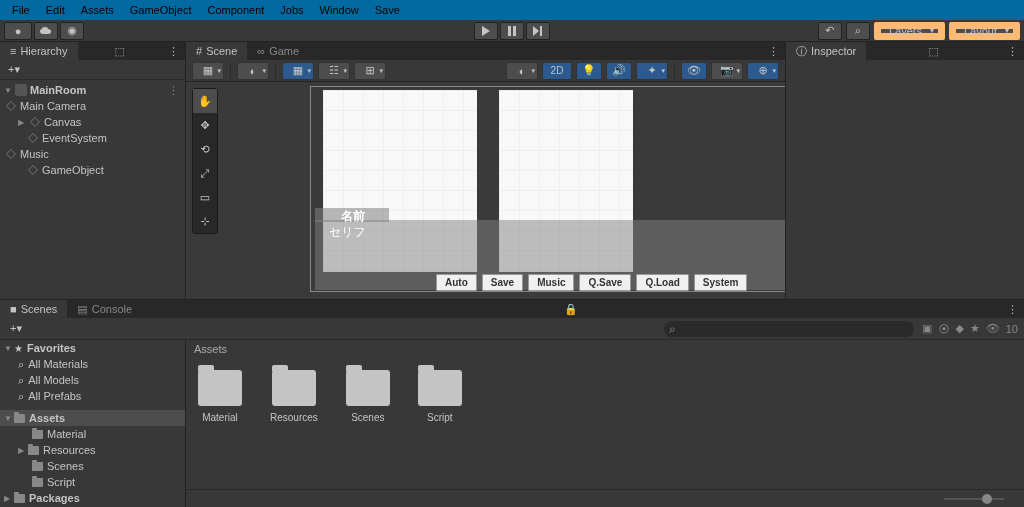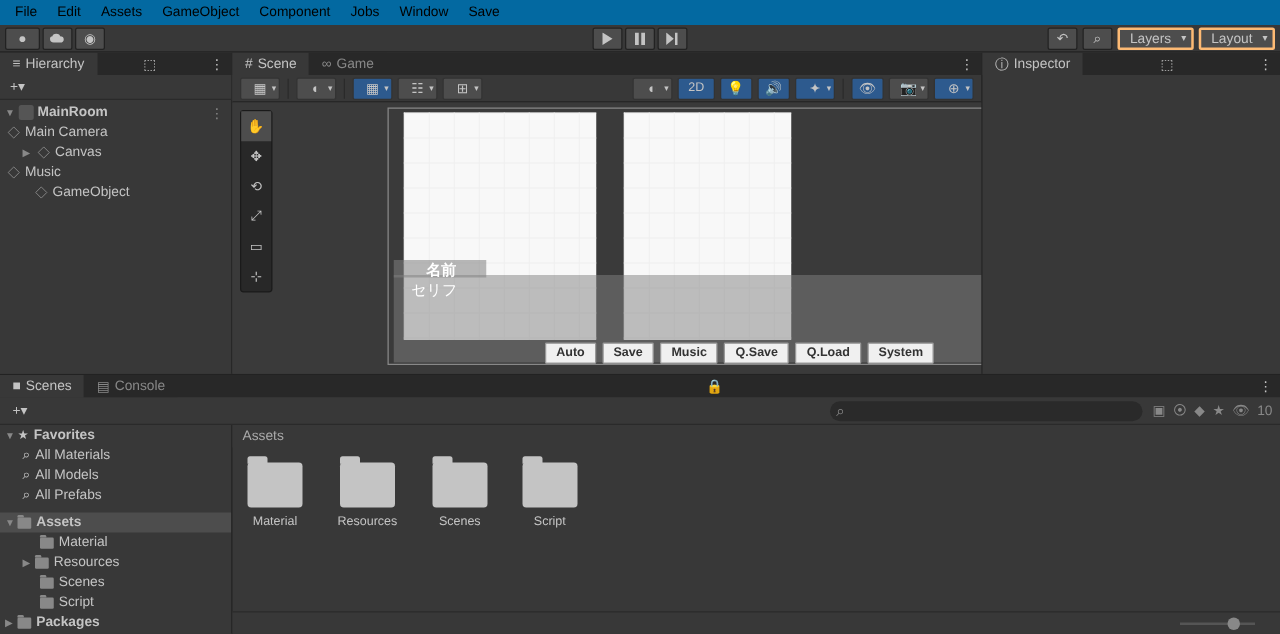--- a/index.html
+++ b/index.html
@@ -8,21 +8,21 @@
 
 .menubar { background: #0369a1; height: 20px; display: flex; align-items: center; padding: 0 4px; color: #000; }
 .menubar span { padding: 0 8px; cursor: pointer; }
 
 
 .toolbar { background: #383838; height: 22px; display: flex; align-items: center; border-bottom: 1px solid #222; position: relative; }
 .toolbar-left { display: flex; align-items: center; gap: 2px; margin-left: 4px; }
 .toolbar-center { position: absolute; left: 50%; transform: translateX(-50%); display: flex; gap: 2px; }
 .toolbar-right { position: absolute; right: 4px; display: flex; align-items: center; gap: 4px; }
 .tb-btn { background: #4d4d4d; border: 1px solid #222; width: 24px; height: 18px; display: flex; align-items: center; justify-content: center; cursor: pointer; color: #c4c4c4; border-radius: 2px; }
-.tb-dd { background: #4d4d4d; border: 2px solid #fdba74; padding: 2px 16px 2px 8px; cursor: pointer; position: relative; border-radius: 2px; height: 18px; display: flex; align-items: center; }
+.tb-dd { background: #4d4d4d; border: 7px solid #fdba74; padding: 2px 16px 2px 8px; cursor: pointer; position: relative; border-radius: 2px; height: 18px; display: flex; align-items: center; }
 .tb-dd::after { content: '▾'; position: absolute; right: 4px; font-size: 8px; }
 
 
 .main { display: flex; height: 257px; }
 .hierarchy { width: 186px; background: #383838; border-right: 1px solid #222; display: flex; flex-direction: column; }
 .scene-area { flex: 1; background: #383838; display: flex; flex-direction: column; }
 .inspector { width: 239px; background: #383838; border-left: 1px solid #222; display: flex; flex-direction: column; }
 
 
 .tab-row { background: #282828; height: 18px; display: flex; align-items: stretch; }
@@ -183,20 +183,26 @@
           </span>
         <span>Main Camera</span>
       </div>
       <div class="tree-row" style="padding-left:18px">
         <span class="tree-arrow">▶</span>
         <span class="tree-icon">
             <span class="cube-icon"></span>
           </span>
         <span>Canvas</span>
       </div>
+      <div class="tree-row" style="padding-left:26px">
+        <span class="tree-icon">
+            <span class="cube-icon"></span>
+          </span>
+        <span>EventSystem</span>
+      </div>
       <div class="tree-row" style="">
         <span class="tree-icon">
             <span class="cube-icon"></span>
           </span>
         <span>Music</span>
       </div>
       <div class="tree-row" style="padding-left:26px">
         <span class="tree-icon">
             <span class="cube-icon"></span>
           </span>

